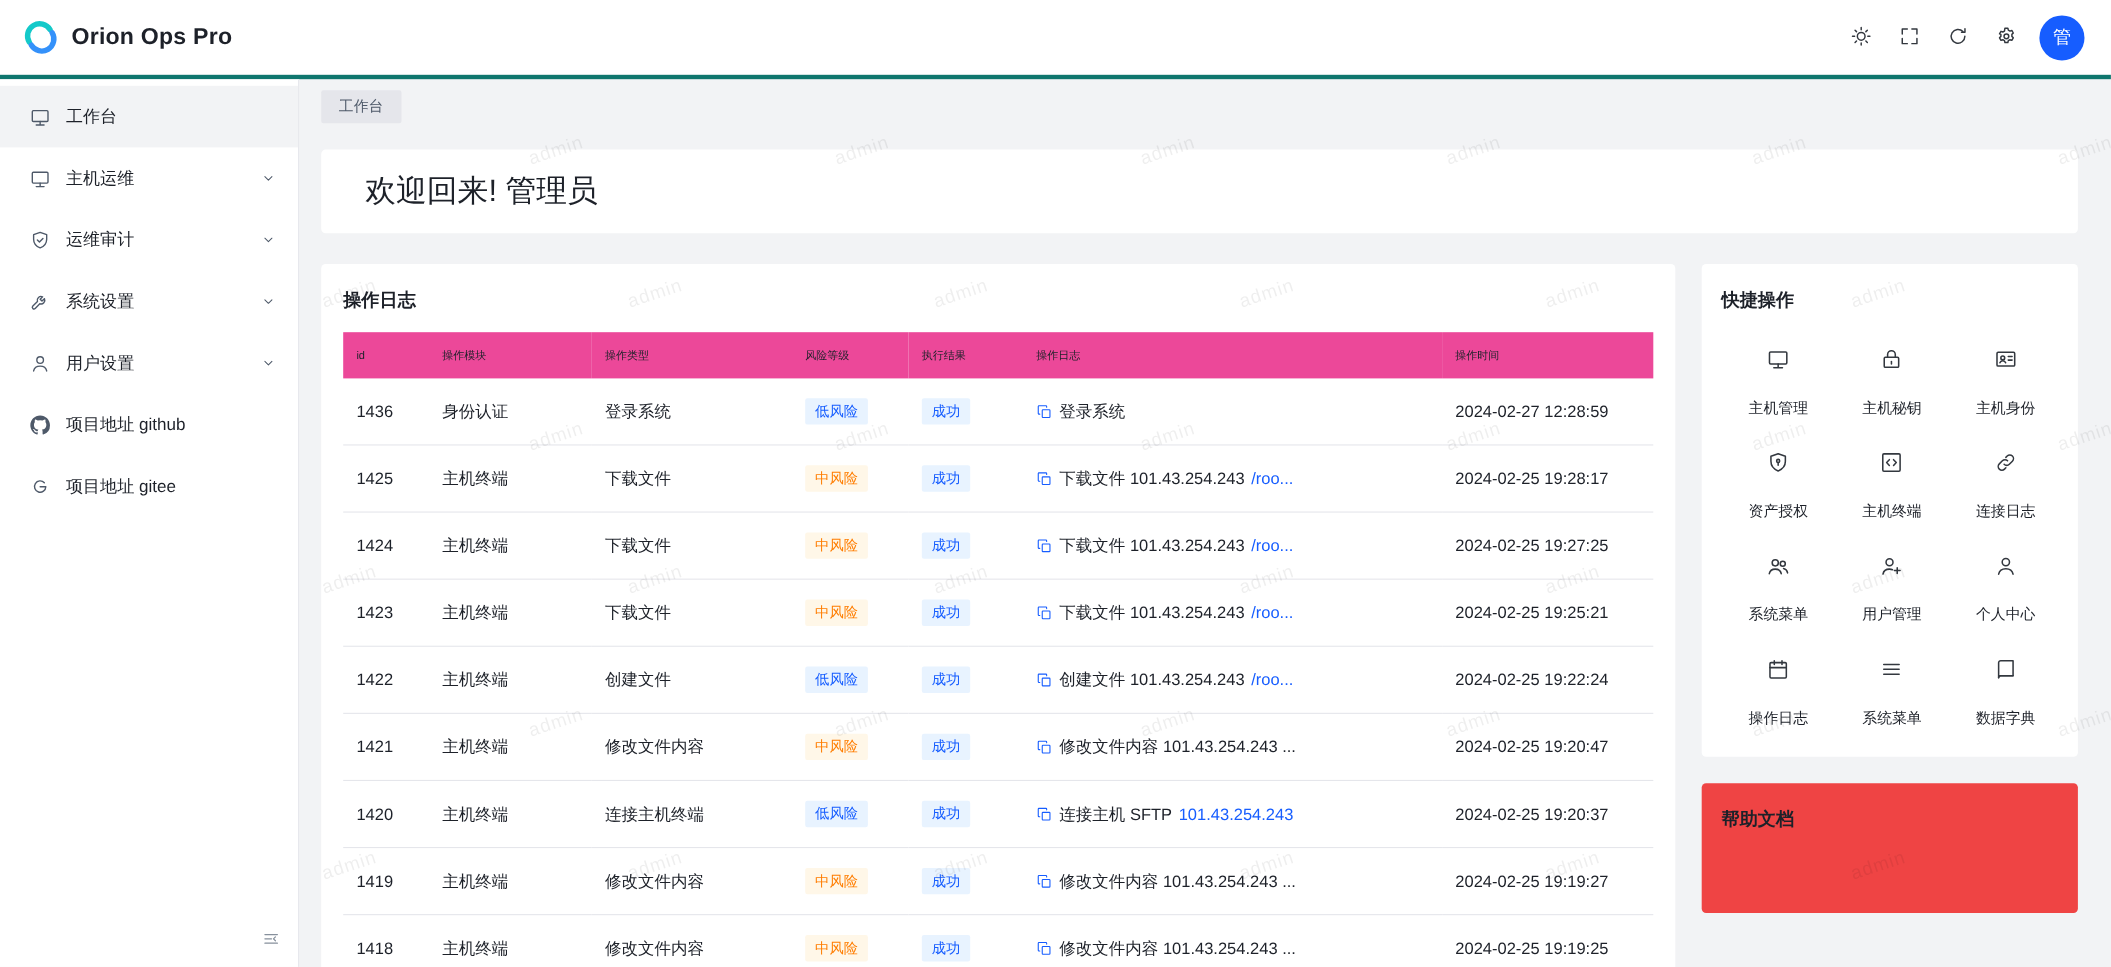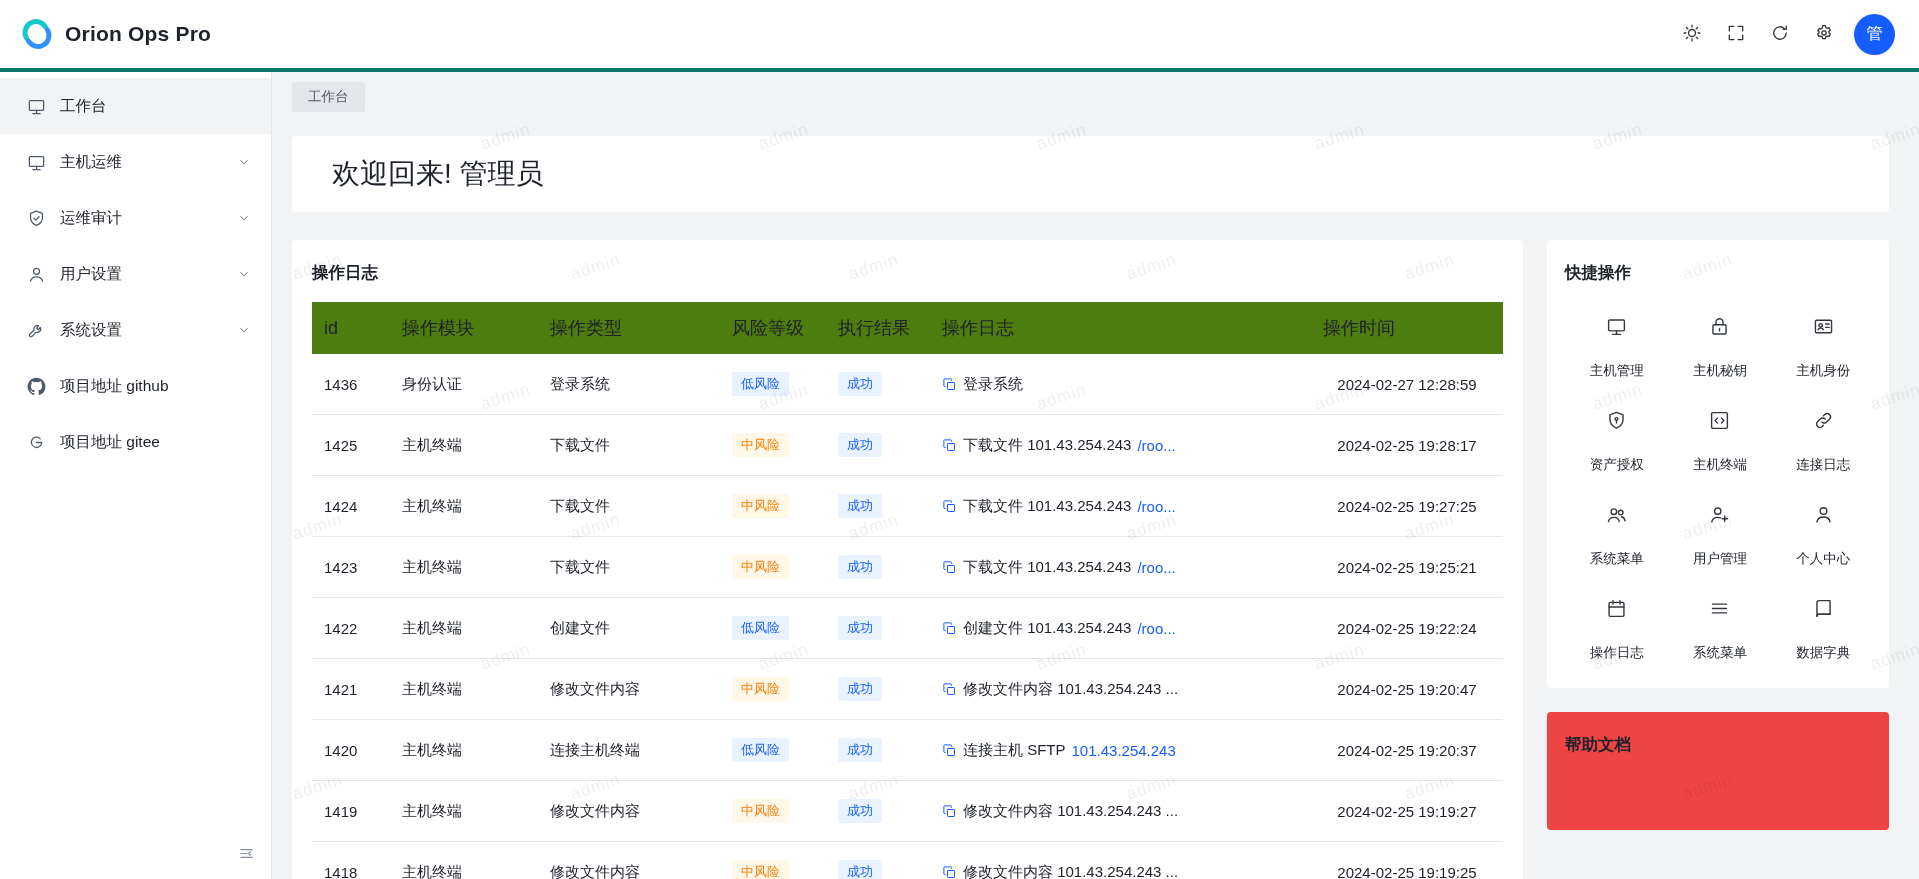--- a/index.html
+++ b/index.html
@@ -44,27 +44,27 @@
 
   .welcome-card { margin-top: 22px; background: #fff; border-radius: 4px; height: 76px;
                   display: flex; align-items: center; padding-left: 40px; font-size: 28px; font-weight: 500; color: #1d2129; }
 
   .columns { display: flex; gap: 24px; margin-top: 28px; align-items: flex-start; }
   .card-title { font-size: 16.5px; font-weight: 600; color: #1d2129; margin: 2px 0 18px; }
 
   
   .log-card { flex: 1; background: #fff; border-radius: 4px; padding: 20px 20px 0; min-height: 640px; overflow: hidden; }
   .log-table { width: 100%; border-collapse: collapse; table-layout: fixed; }
-  .log-table th { background: #4d7c0f; font-weight: 500; text-align: left; padding: 14px 12px;
-                  color: #1d2129; font-size: 18px; white-space: nowrap; }
+  .log-table th { background: #ec4899; font-weight: 500; text-align: left; padding: 14px 12px;
+                  color: #1d2129; font-size: 10px; white-space: nowrap; }
   .col-0 { width: 78px; } .col-1 { width: 148px; } .col-2 { width: 182px; }
   .col-3 { width: 106px; } .col-4 { width: 104px; } .col-6 { width: 192px; text-align: center; }
   .log-table td { padding: 18px 12px; border-bottom: 1px solid #e5e6eb; font-size: 15px; color: #1d2129;
                   white-space: nowrap; overflow: hidden; }
-  .cell-time { text-align: center; }
+  .cell-time { }
   .badge { display: inline-block; height: 24px; line-height: 24px; padding: 0 9px; font-size: 13px; border-radius: 2px; }
   .badge-low { background: #e8f3ff; color: #165dff; }
   .badge-mid { background: #fff7e8; color: #ff7d00; }
   .badge-success { background: #e8f3ff; color: #165dff; }
   .logcell { display: flex; align-items: center; gap: 6px; overflow: hidden; }
   .copy-ic { display: flex; color: #165dff; cursor: pointer; flex: none; }
   .copy-ic svg { width: 15px; height: 15px; }
   .log-link { color: #165dff; text-decoration: none; cursor: pointer; }
 
   
@@ -170,39 +170,39 @@
     <span class="side-chevron">
               <svg viewBox="0 0 24 24" fill="none" stroke="currentColor" stroke-width="1.6" stroke-linecap="round" stroke-linejoin="round">
                 <polyline points="6.5 9.5 12 15 17.5 9.5"></polyline>
               </svg>
             </span>
   </div>
 
   <div class="side-item">
     <span class="side-icon">
               <svg viewBox="0 0 24 24" fill="none" stroke="currentColor" stroke-width="1.6" stroke-linecap="round" stroke-linejoin="round">
+                <path d="M14.8 6.1a4.3 4.3 0 0 0-5.9 5.3L3.6 16.7a1.9 1.9 0 0 0 2.7 2.7l5.3-5.3a4.3 4.3 0 0 0 5.3-5.9l-2.8 2.8-2.1-2.1z"></path>
+              </svg>
+            </span>
+    <span class="side-label">系统设置</span>
+    <span class="side-chevron">
+              <svg viewBox="0 0 24 24" fill="none" stroke="currentColor" stroke-width="1.6" stroke-linecap="round" stroke-linejoin="round">
+                <polyline points="6.5 9.5 12 15 17.5 9.5"></polyline>
+              </svg>
+            </span>
+  </div>
+
+  <div class="side-item">
+    <span class="side-icon">
+              <svg viewBox="0 0 24 24" fill="none" stroke="currentColor" stroke-width="1.6" stroke-linecap="round" stroke-linejoin="round">
                 <circle cx="12" cy="8" r="3.8"></circle>
                 <path d="M4.5 20.5c.7-3.6 3.8-5.6 7.5-5.6s6.8 2 7.5 5.6"></path>
               </svg>
             </span>
     <span class="side-label">用户设置</span>
-    <span class="side-chevron">
-              <svg viewBox="0 0 24 24" fill="none" stroke="currentColor" stroke-width="1.6" stroke-linecap="round" stroke-linejoin="round">
-                <polyline points="6.5 9.5 12 15 17.5 9.5"></polyline>
-              </svg>
-            </span>
-  </div>
-
-  <div class="side-item">
-    <span class="side-icon">
-              <svg viewBox="0 0 24 24" fill="none" stroke="currentColor" stroke-width="1.6" stroke-linecap="round" stroke-linejoin="round">
-                <path d="M14.8 6.1a4.3 4.3 0 0 0-5.9 5.3L3.6 16.7a1.9 1.9 0 0 0 2.7 2.7l5.3-5.3a4.3 4.3 0 0 0 5.3-5.9l-2.8 2.8-2.1-2.1z"></path>
-              </svg>
-            </span>
-    <span class="side-label">系统设置</span>
     <span class="side-chevron">
               <svg viewBox="0 0 24 24" fill="none" stroke="currentColor" stroke-width="1.6" stroke-linecap="round" stroke-linejoin="round">
                 <polyline points="6.5 9.5 12 15 17.5 9.5"></polyline>
               </svg>
             </span>
   </div>
 
   <div class="side-item">
     <span class="side-icon">
               <svg viewBox="0 0 24 24" fill="currentColor">

